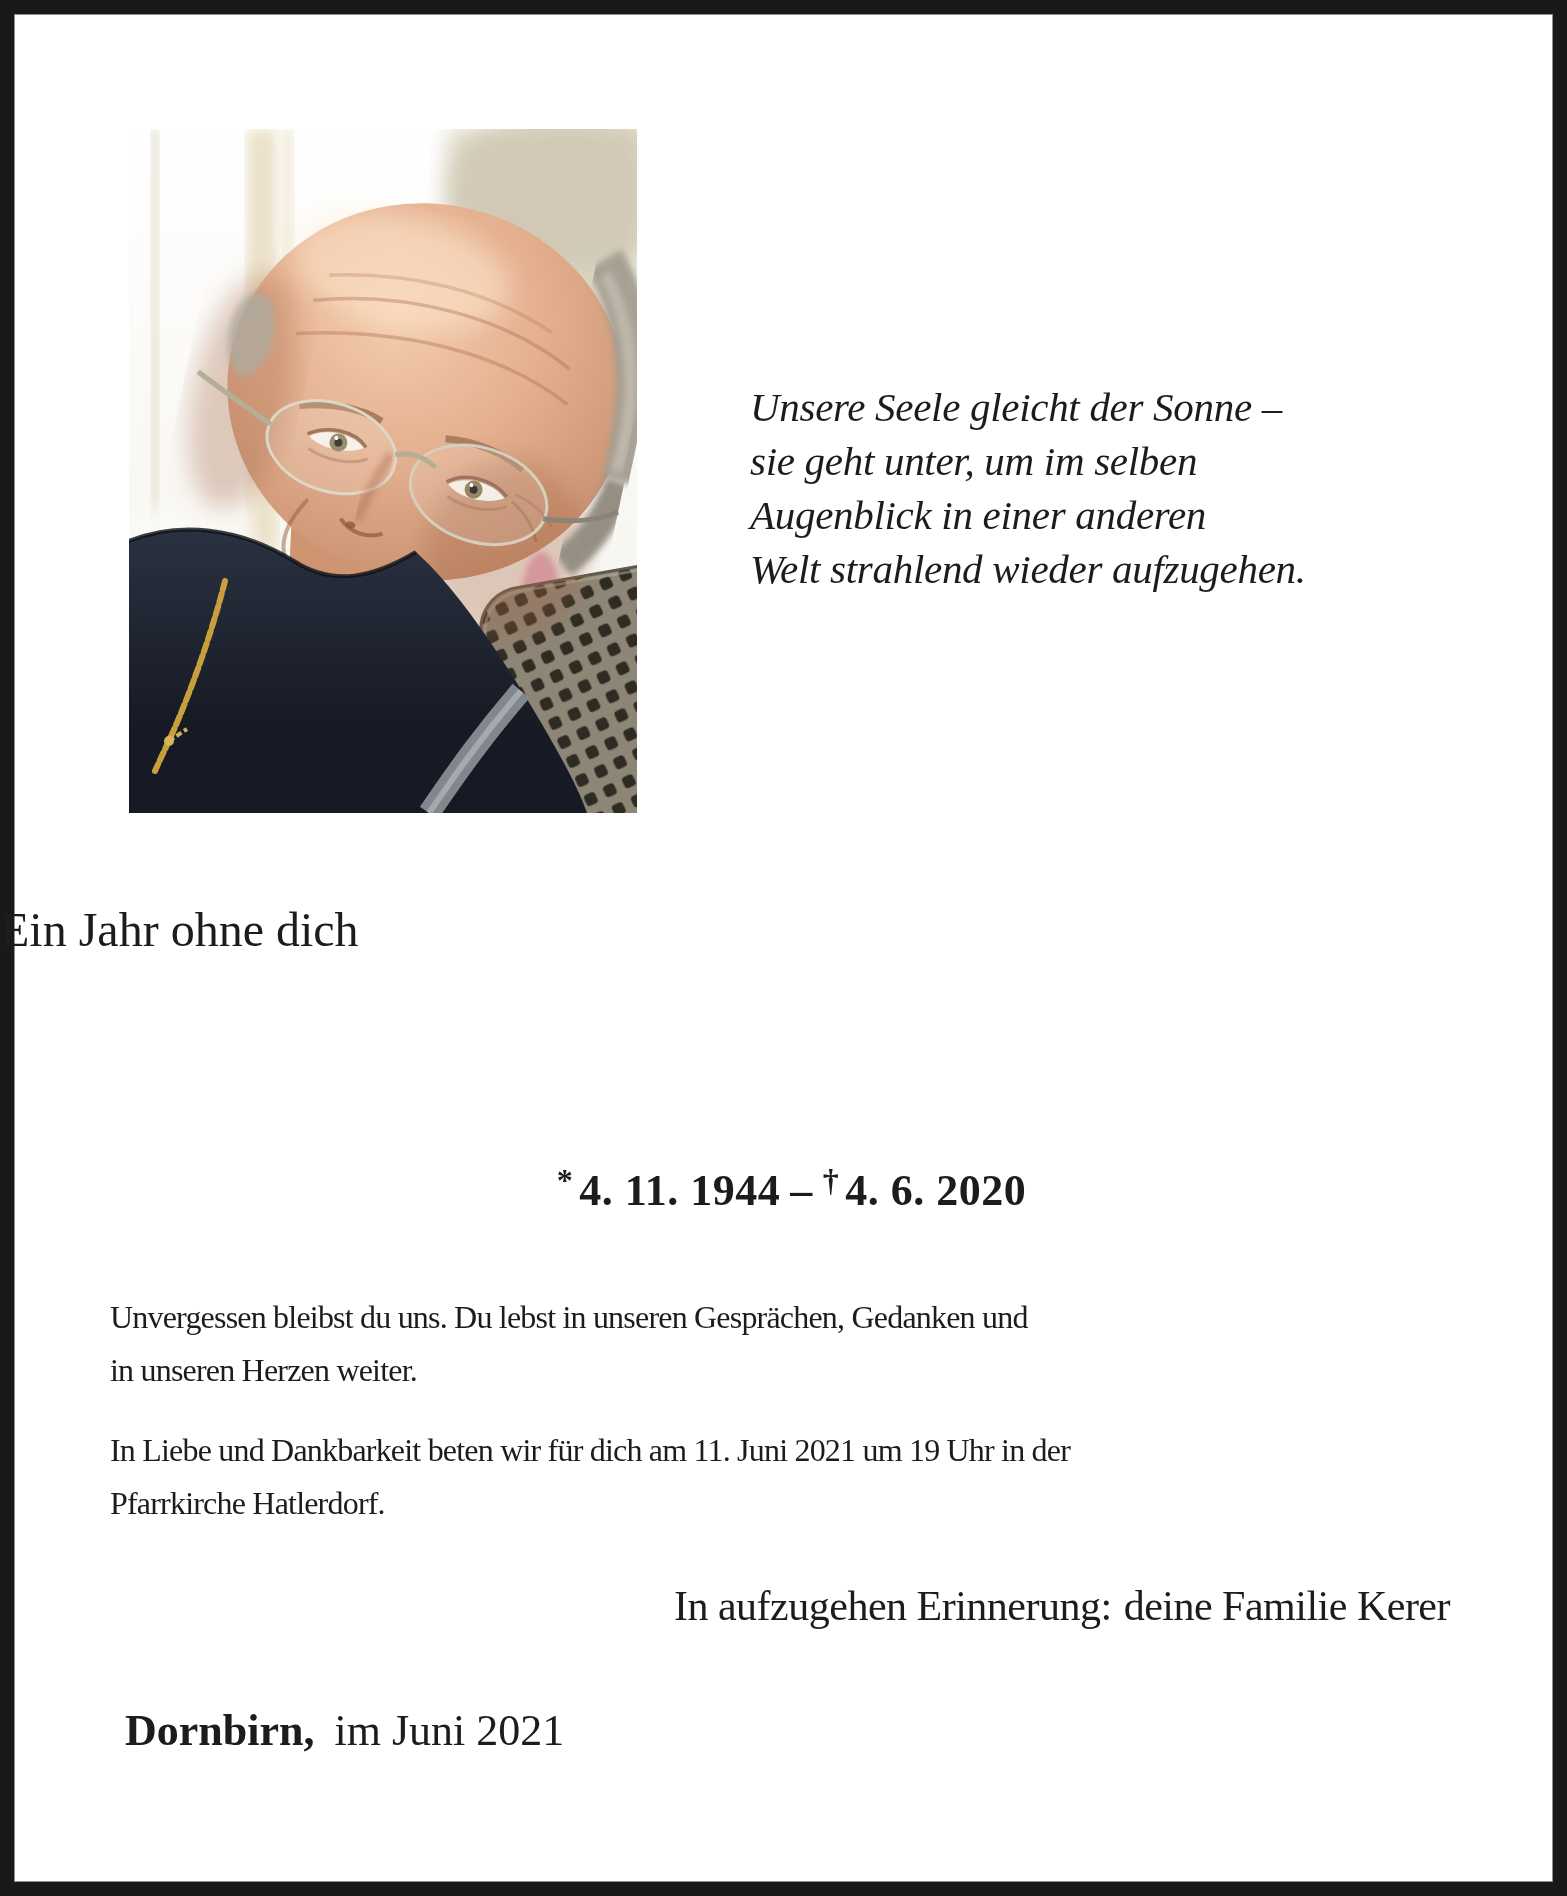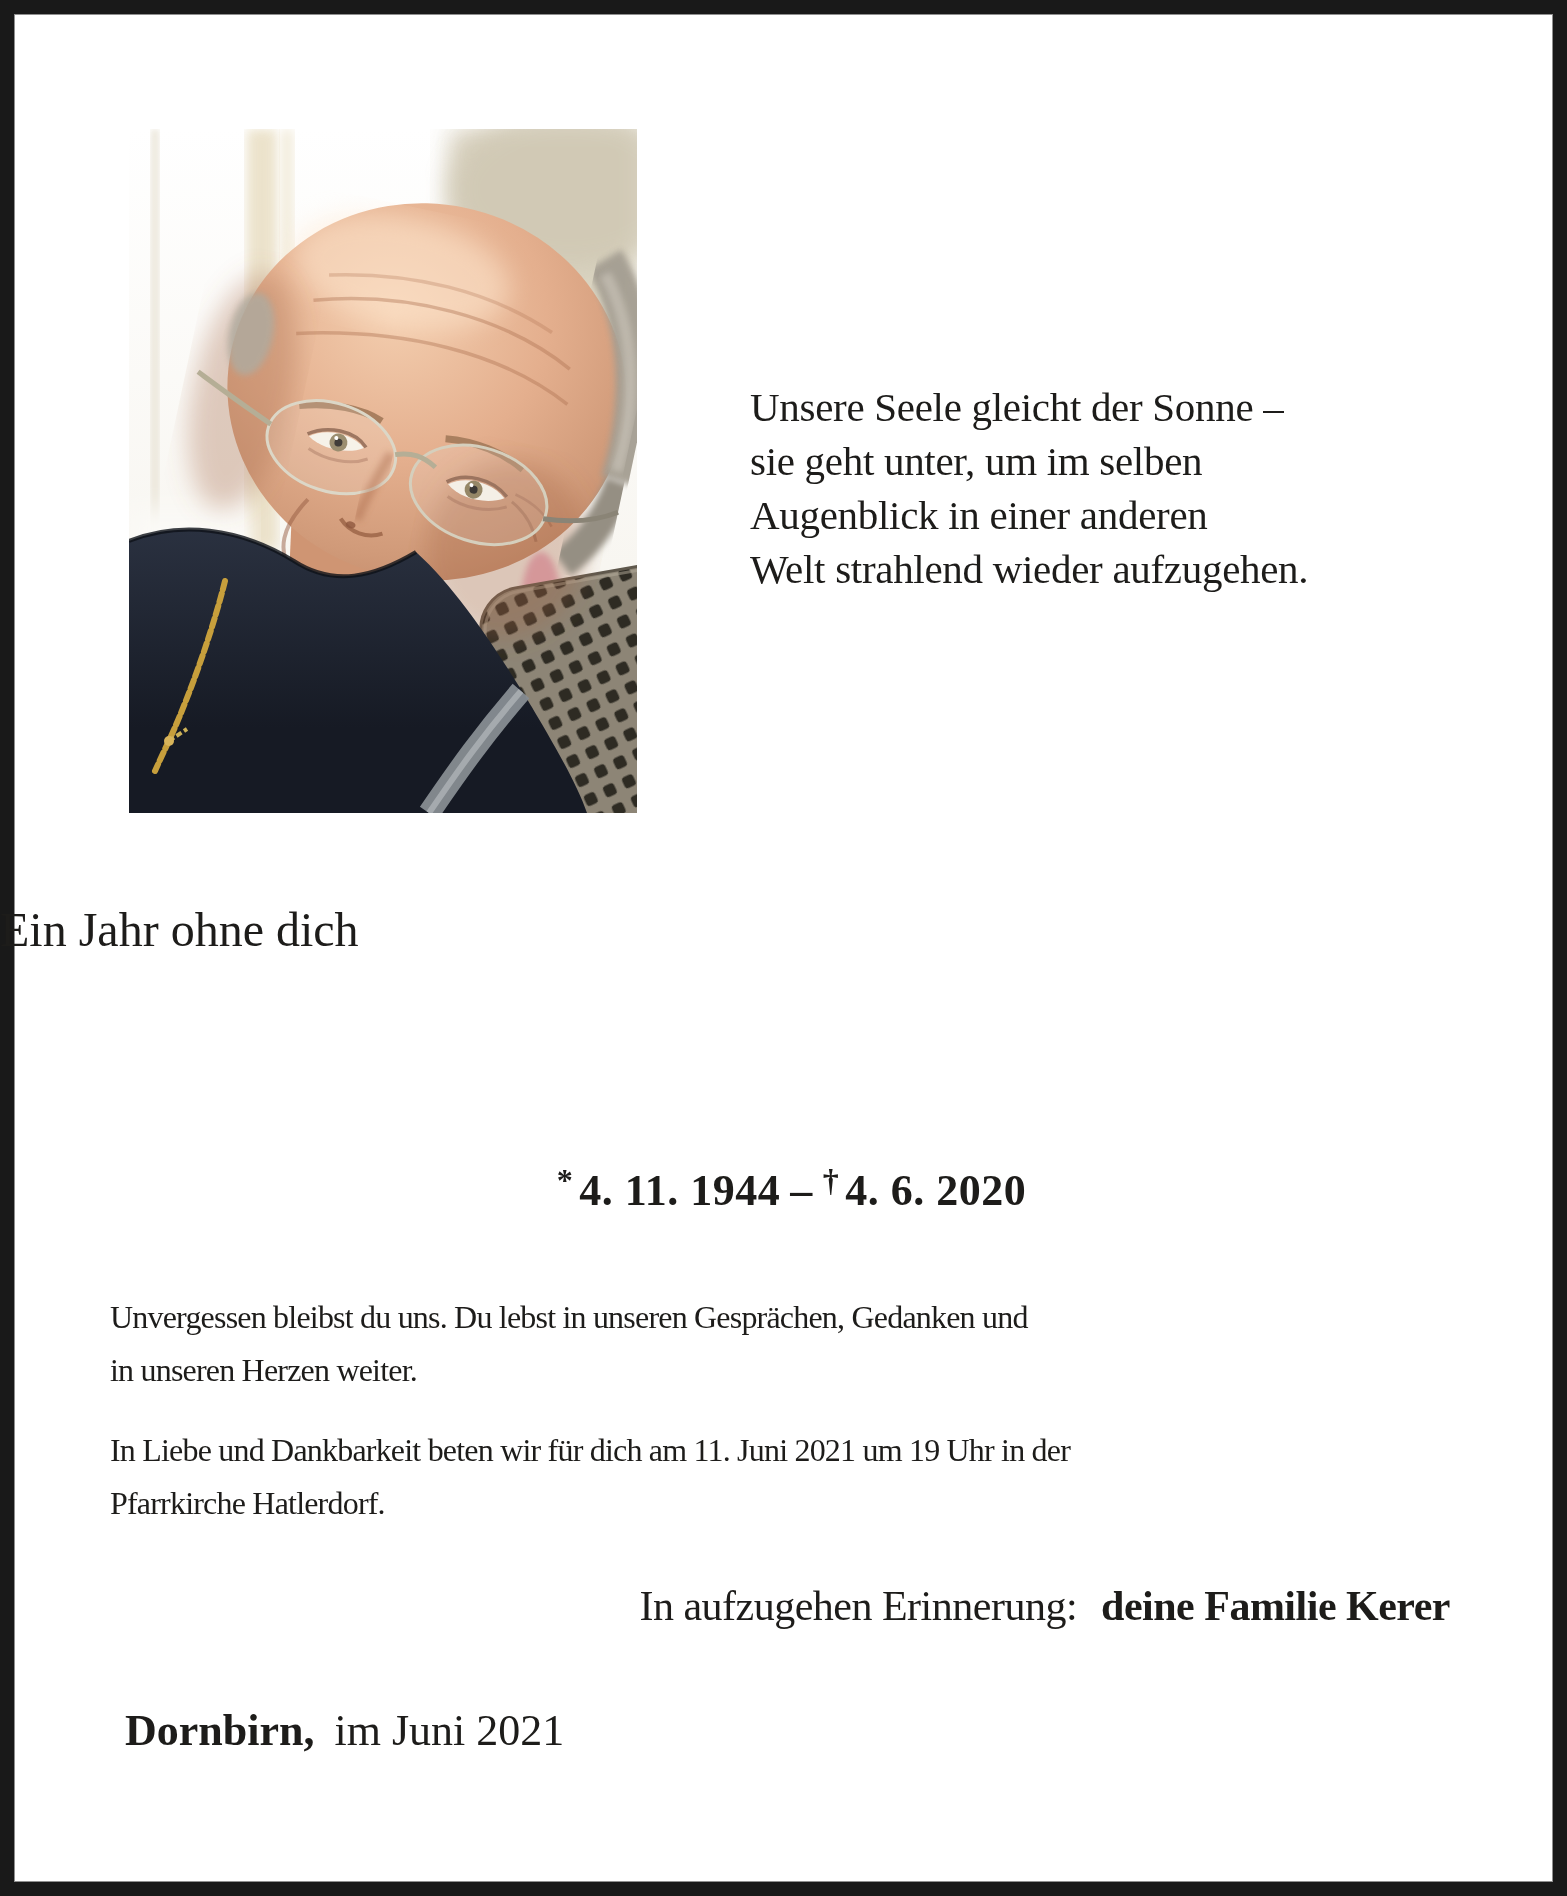--- a/index.html
+++ b/index.html
@@ -7,33 +7,33 @@
     position:relative;width:1567px;height:1896px;background:#191919;
     font-family:"Liberation Serif","DejaVu Serif",serif;color:#1d1c1a;overflow:hidden;
   }
   .sheet{
     position:absolute;left:14px;top:14px;right:14px;bottom:14px;
     background:#ffffff;box-shadow:inset 0 0 0 1px #8f8f8f;
   }
   .abs{position:absolute;}
   .photo-wrap{left:129px;top:129px;width:508px;height:684px;}
   .poem{
-    left:750px;top:380px;font-size:41px;line-height:54px;
+    left:750px;top:380px;font-size:41px;line-height:54px;font-style:italic;
     white-space:pre-line;letter-spacing:-0.3px;
   }
   .occasion{left:0;right:0;top:902px;text-align:left;font-size:48px;}
   .name{left:0;right:0;top:1032px;text-align:center;font-size:100px;letter-spacing:-1px;}
   .dates{left:0;right:0;top:1162px;text-align:center;font-size:44px;font-weight:bold;letter-spacing:0.5px;padding-left:16px;}
   .dates .lifesym{font-size:32px;vertical-align:14px;margin-right:6px;}
   .dates .sep{margin:0 10px;}
   .para{left:110px;top:0;font-size:32px;line-height:53px;letter-spacing:-0.8px;white-space:pre-line;}
   .para1{top:1291px;}
   .para2{top:1424px;}
   .closing{right:117px;top:1582px;font-size:42px;letter-spacing:-0.5px;text-align:right;}
-  .closing .family{font-weight:bold;margin-left:24px;}
+  .closing .family{font-weight:normal;margin-left:12px;}
   .footer{left:125px;top:1705px;font-size:44px;}
   .footer .place{font-weight:bold;}
   .footer .when{margin-left:20px;}
 </style>
 </head>
 <body>
 
 <div class="page">
   <div class="sheet"></div>
 

